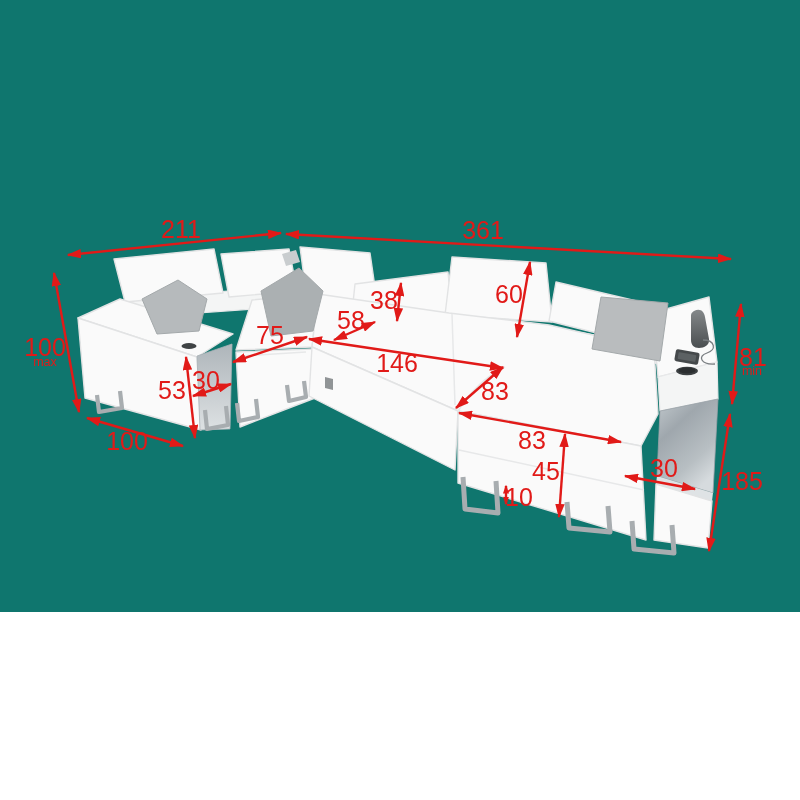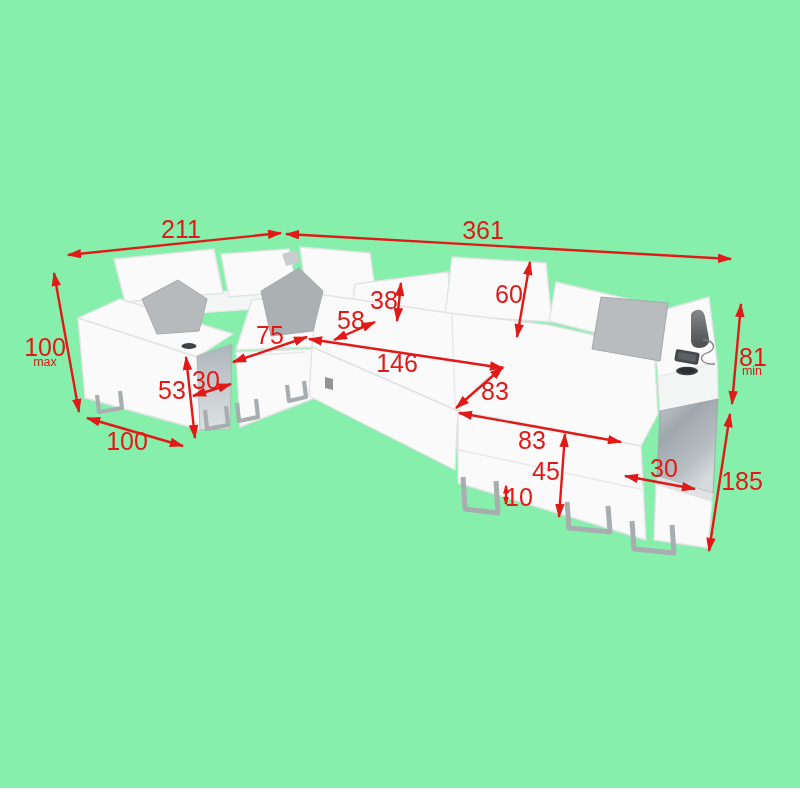--- a/index.html
+++ b/index.html
@@ -1,16 +1,16 @@
 <!DOCTYPE html>
 <html style="--red: #e11a18; --leg: #a8adb0; --dark: #3f4345; --pillow: #b6babc;"><head>
 <meta charset="utf-8">
 <style>
   html,body{margin:0;padding:0;background:#ffffff;}
-  .stage{position:relative;width:800px;height:788px;background:#86efac;overflow:hidden;
+  .stage{position:relative;width:800px;height:612px;background:#0f766e;overflow:hidden;
          font-family:"Liberation Sans",sans-serif;}
   svg{display:block;}
   
   .dim-line{stroke:var(--red,#e11a18);stroke-width:2.4;fill:none;}
   .dim-text{fill:var(--red,#e11a18);font-size:25px;font-family:"Liberation Sans",sans-serif;}
   .dim-sub{fill:var(--red,#e11a18);font-size:12.5px;font-family:"Liberation Sans",sans-serif;}
   .arrowhead{fill:var(--red,#e11a18);}
   
   .su{fill:#fafafa;stroke:#e2e3e4;stroke-width:1.4;stroke-linejoin:round;}
   .su2{fill:#f4f5f5;stroke:#e8e9ea;stroke-width:1.2;stroke-linejoin:round;}

